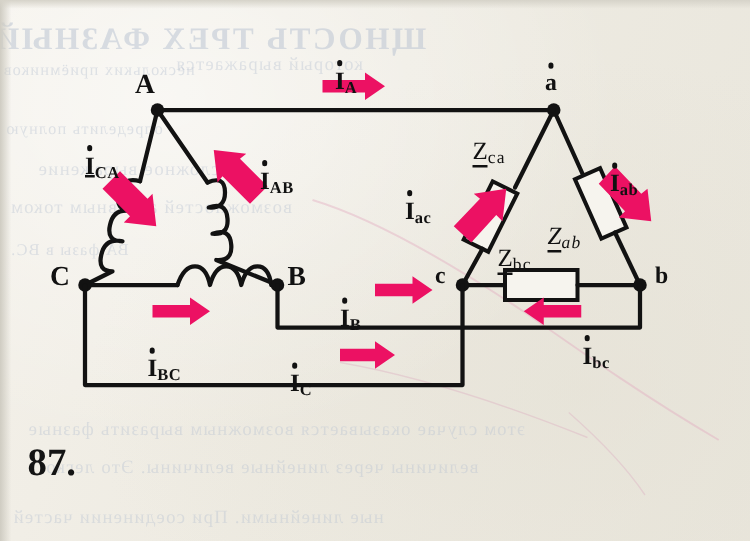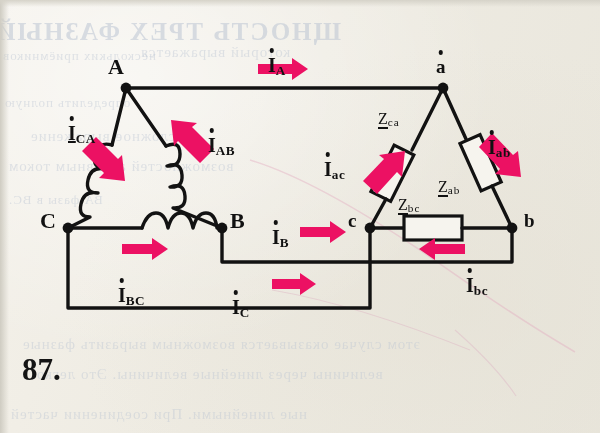--- a/index.html
+++ b/index.html
@@ -146,21 +146,21 @@
     transform: translateX(-50%);
   }
   .cur .sub {
     font-size: 0.66em;
     vertical-align: -0.24em;
     letter-spacing: 0.5px;
     font-weight: bold;
   }
   
   .imp {
-    font-size: 16px;
+    font-size: 20px;
     font-weight: normal;
   }
   .imp .base {
     border-bottom: 2px solid #111;
     padding-bottom: 0px;
     font-weight: normal;
   }
   .imp .sub {
     font-size: 0.70em;
     vertical-align: -0.22em;
@@ -320,21 +320,21 @@
     <span class="cur" style="font-size:19px;">
       <span class="base">a</span>
     </span>
   </div>
   <div class="lbl node-lbl-sm" style="left:524px; top:210px;">b</div>
   <div class="lbl node-lbl-sm" style="left:348px; top:210px;">c</div>
 
   <div class="lbl cur" style="left:268px; top:28px;">
     <span class="base">I</span><span class="sub">A</span>
   </div>
-  <div class="lbl cur" style="left:272px; top:200px;">
+  <div class="lbl cur" style="left:272px; top:218px;">
     <span class="base">I</span><span class="sub">B</span>
   </div>
   <div class="lbl cur" style="left:232px; top:270px;">
     <span class="base">I</span><span class="sub">C</span>
   </div>
 
   <div class="lbl cur" style="left:68px; top:96px;text-decoration:underline;">
     <span class="base">I</span><span class="sub">CA</span>
   </div>
   <div class="lbl cur" style="left:208px; top:108px;">
@@ -350,21 +350,21 @@
   <div class="lbl cur" style="left:488px; top:110px;">
     <span class="base">I</span><span class="sub">ab</span>
   </div>
   <div class="lbl cur" style="left:466px; top:248px;">
     <span class="base">I</span><span class="sub">bc</span>
   </div>
 
   <div class="lbl imp" style="left:378px; top:110px;">
     <span class="base">Z</span><span class="sub">ca</span>
   </div>
-  <div class="lbl imp" style="left:438px; top:178px;">
+  <div class="lbl imp" style="left:438px; top:178px;font-style:italic;">
     <span class="base">Z</span><span class="sub">ab</span>
   </div>
   <div class="lbl imp" style="left:398px; top:196px;">
     <span class="base">Z</span><span class="sub">bc</span>
   </div>
 
   <div id="caption">
     <div id="fig-number">87.</div>
   </div>
 

